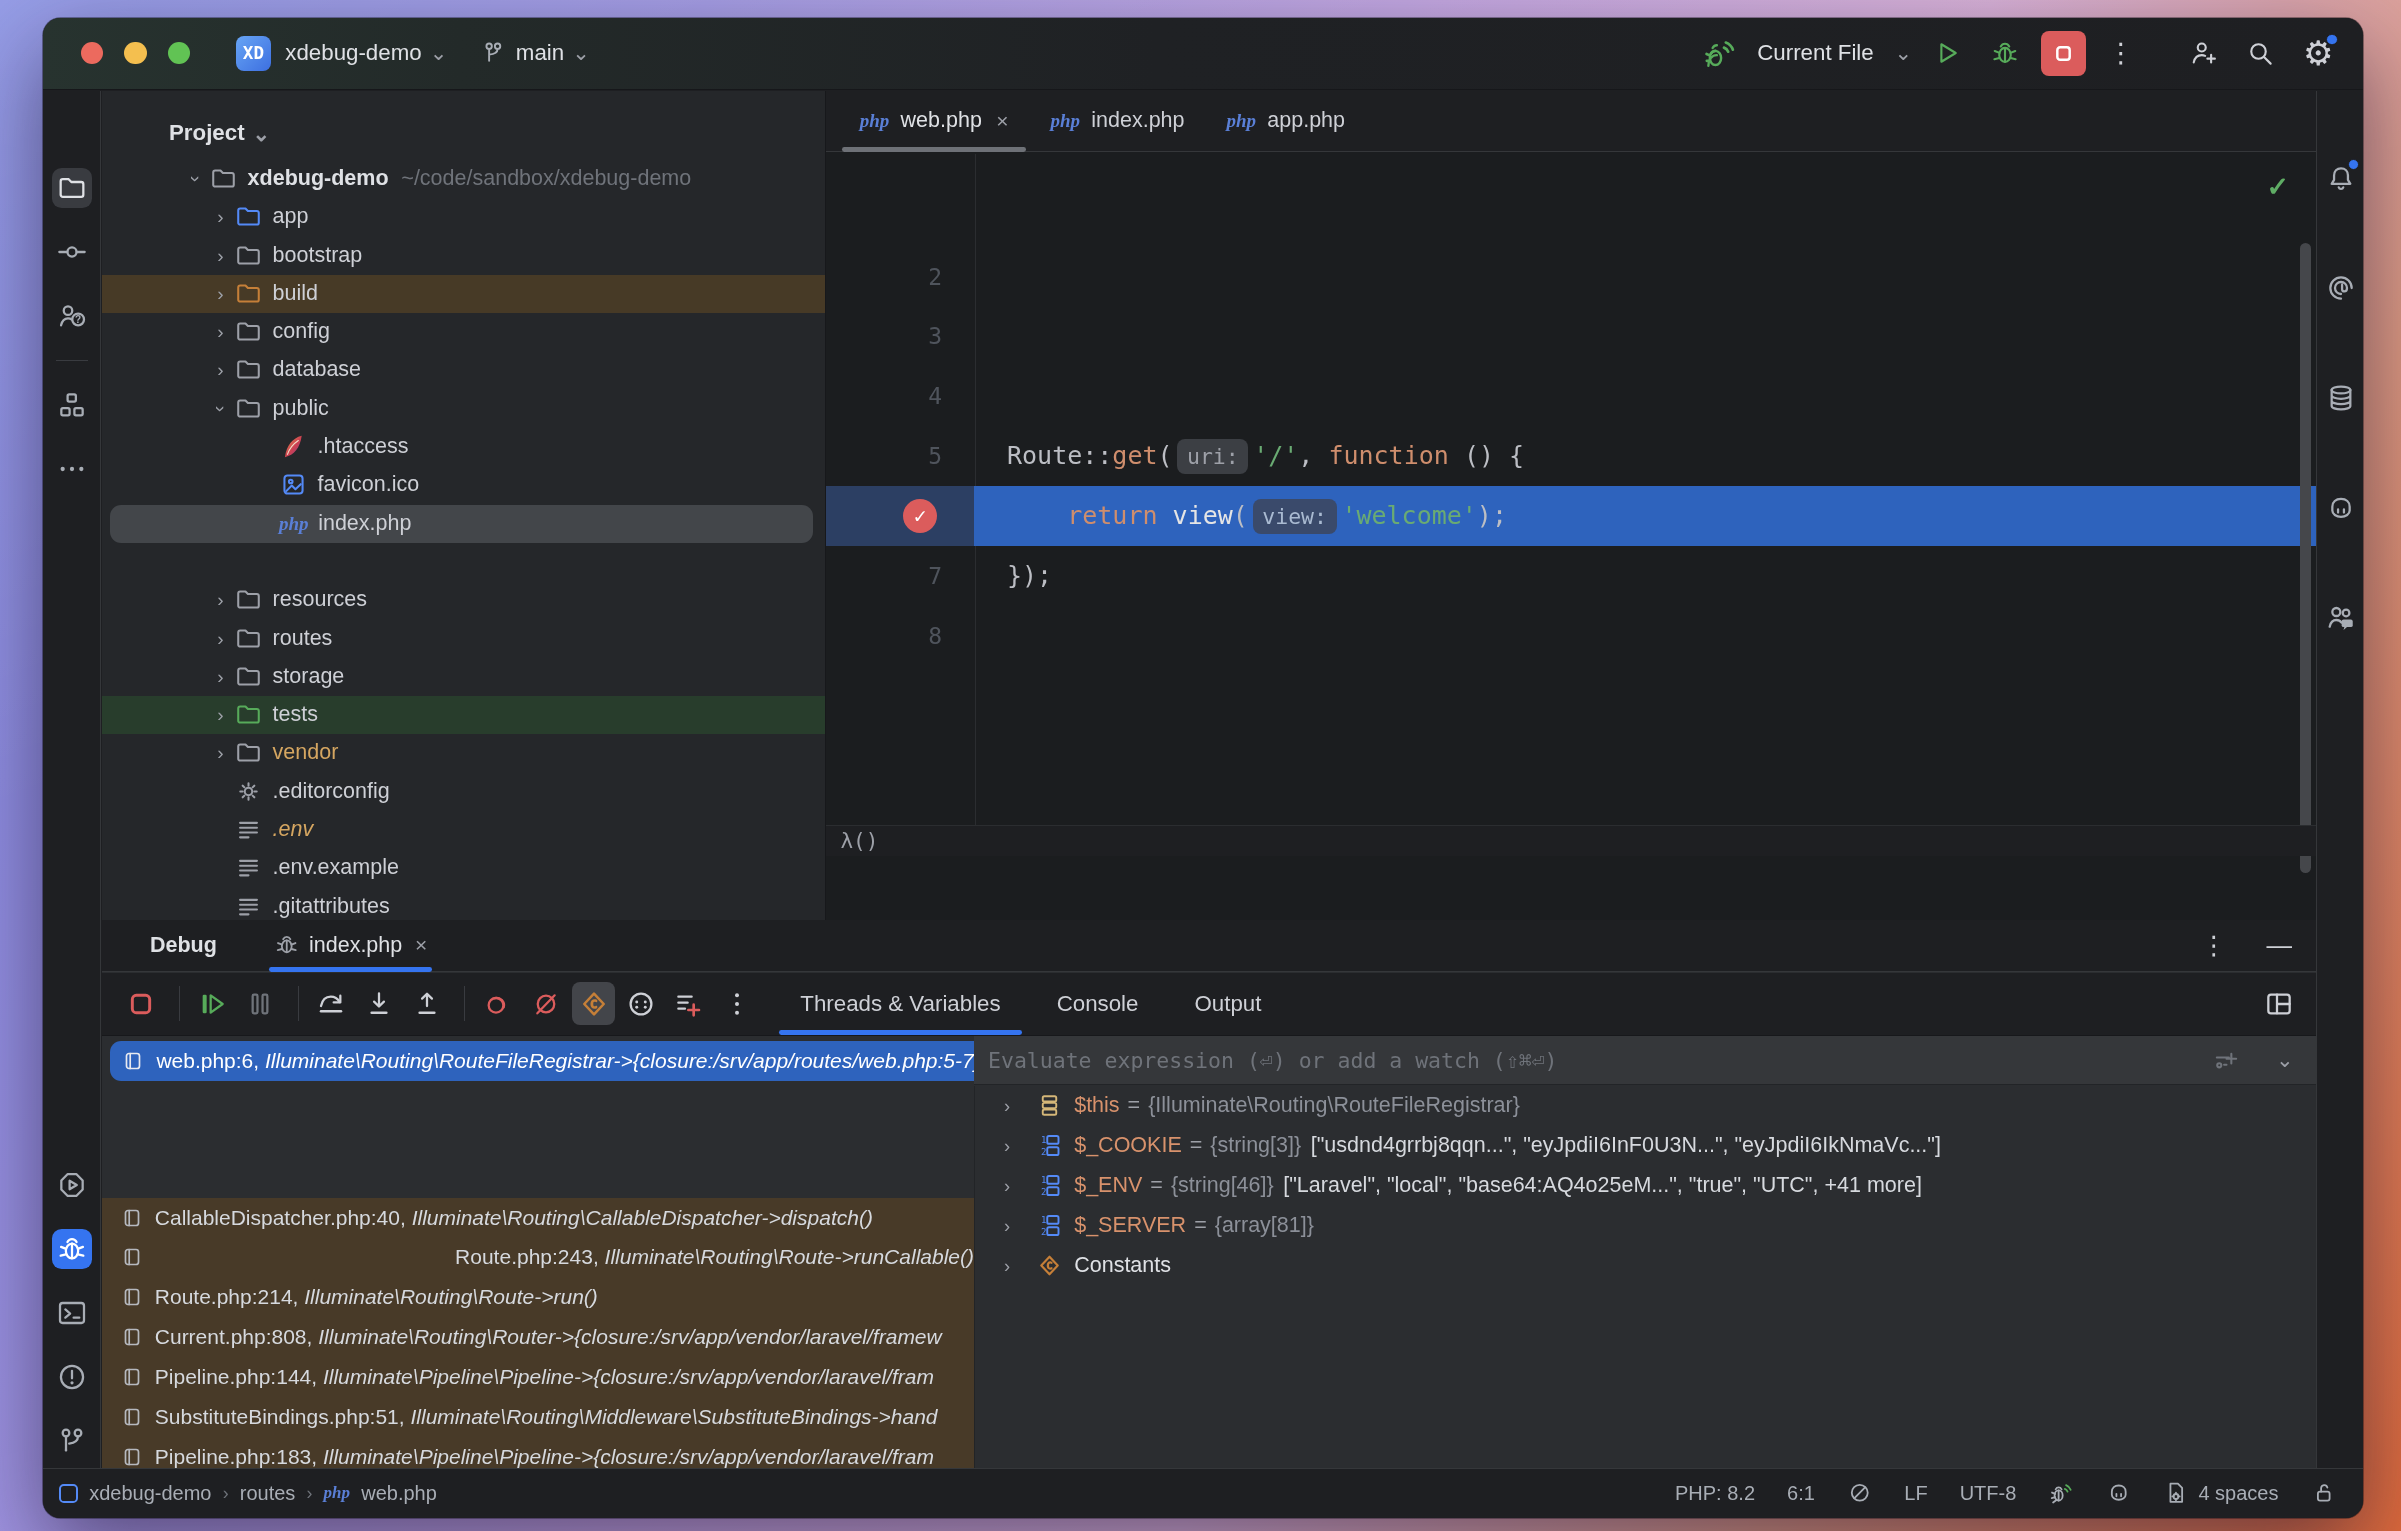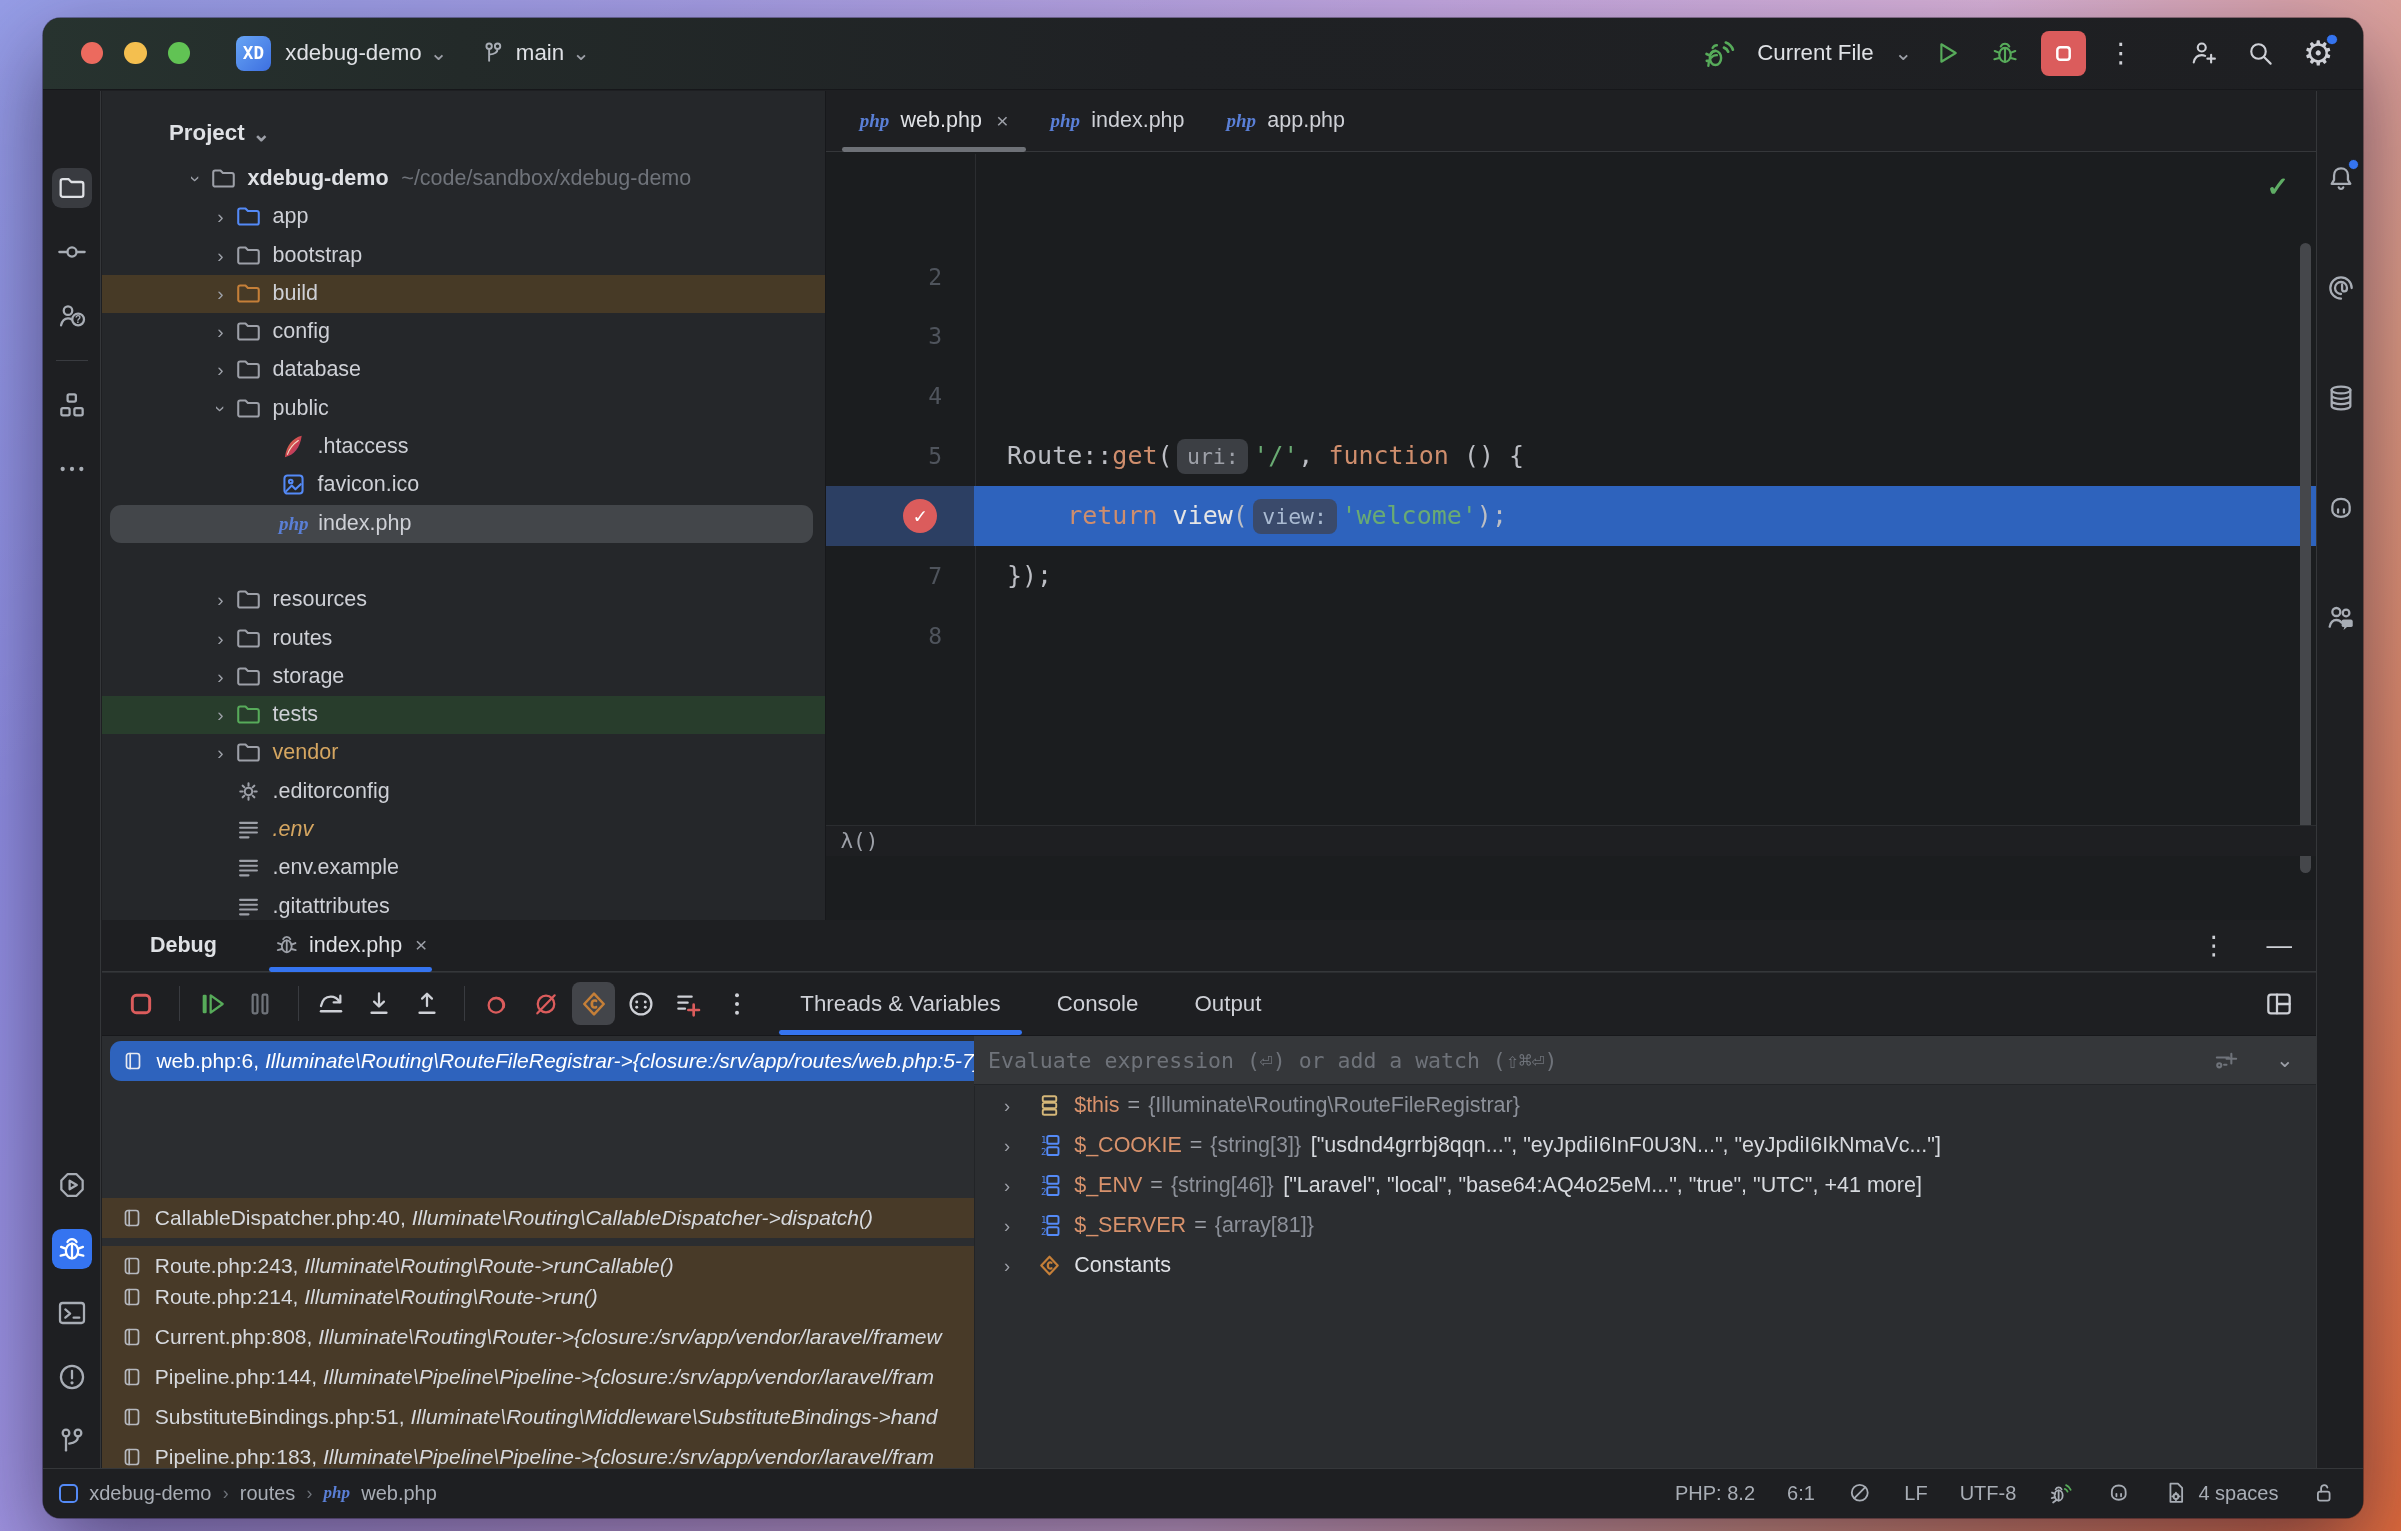--- a/index.html
+++ b/index.html
@@ -818,21 +818,21 @@
         </div>
         <div class="frame-row" style="top: 160px;">
           <span class="ic ">
             <svg viewBox="0 0 24 24">
               <rect x="5.5" y="4.5" width="13" height="15" rx="2.5"></rect>
               <path d="M9.2 4.5v15"></path>
             </svg>
           </span>
           <span><span>CallableDispatcher.php:40, </span><span class="frame-it">Illuminate\Routing\CallableDispatcher-&gt;dispatch()</span></span>
         </div>
-        <div class="frame-row" style="top: 208px;">
+        <div class="frame-row" style="top: 199px; justify-content: space-between;">
           <span class="ic ">
             <svg viewBox="0 0 24 24">
               <rect x="5.5" y="4.5" width="13" height="15" rx="2.5"></rect>
               <path d="M9.2 4.5v15"></path>
             </svg>
           </span>
           <span><span>Route.php:243, </span><span class="frame-it">Illuminate\Routing\Route-&gt;runCallable()</span></span>
         </div>
         <div class="frame-row" style="top: 239px;">
           <span class="ic ">

